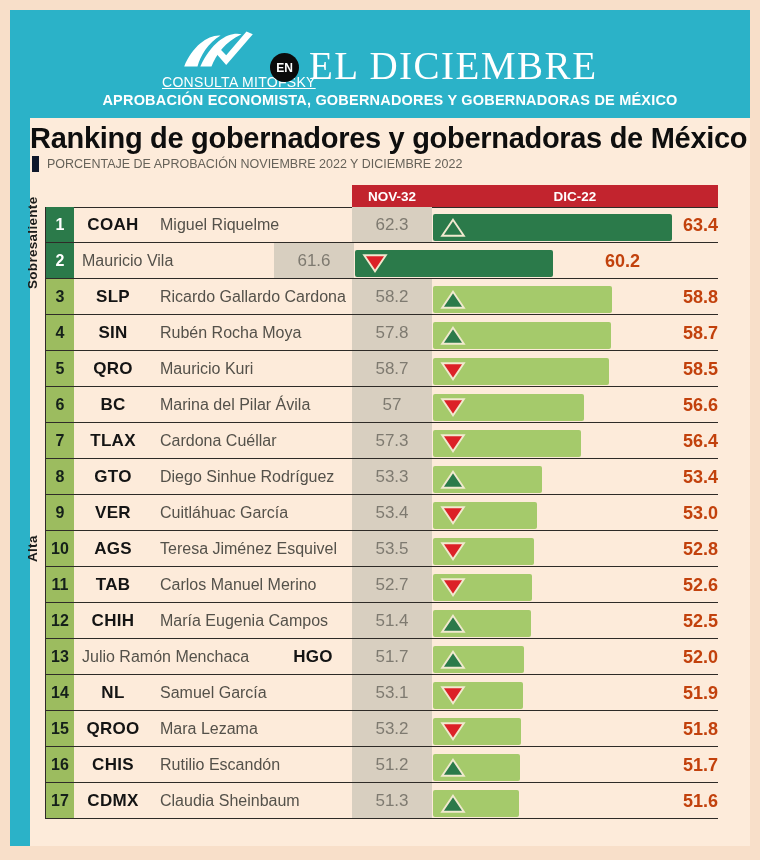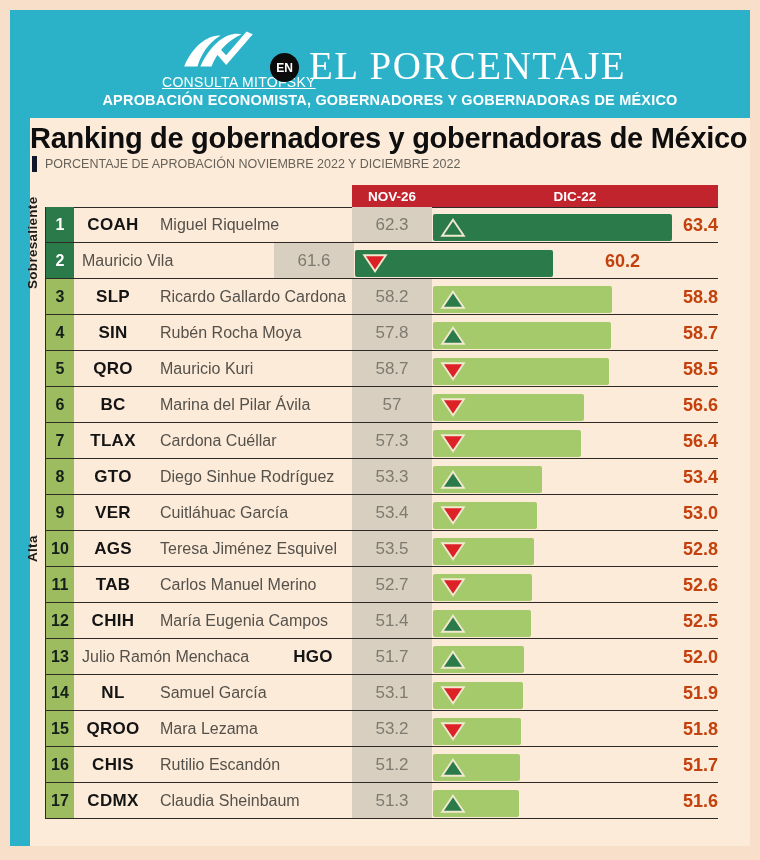--- a/index.html
+++ b/index.html
@@ -34,21 +34,21 @@
     color:#ffffff; font-size:14.5px; font-weight:700; letter-spacing:.2px; white-space:nowrap;
   }
 
   
   .page-title {
     position:absolute; left:30px; top:122px; color:#0e0e0e;
     font-size:29px; font-weight:700; letter-spacing:-.3px; white-space:nowrap;
   }
   .page-subtitle {
     position:absolute; left:32px; top:156px; color:#666259; font-size:12.5px;
-    border-left:5px solid #0f172a; padding-left:8px; line-height:16px; white-space:nowrap;
+    border-left:7px solid #0f172a; padding-left:8px; line-height:16px; white-space:nowrap;
   }
 
   
   .colheader { position:absolute; left:352px; top:185px; width:366px; height:22px; background:#c2242e; display:flex; }
   .colheader .ch { color:#fff; font-size:13.5px; font-weight:700; display:flex; align-items:center; justify-content:center; }
   .ch-nov { width:80px; }
   .ch-dic { width:286px; }
 
   
   .table { position:absolute; left:20px; top:207px; width:720px; }
@@ -95,31 +95,31 @@
 
 <div class="card">
 
   <svg class="logo-bird" viewBox="0 0 120 60" aria-hidden="true">
     <path d="M6 52 C18 22, 42 6, 58 8 C40 18, 29 38, 25 52 Z"></path>
     <path d="M29 52 C47 14, 71 2, 88 6 C65 16, 51 36, 45 52 Z"></path>
     <path d="M52 34 L66 50 L104 6 L95 2 L66 36 L58 28 Z"></path>
   </svg>
   <div class="logo-text">CONSULTA MITOFSKY</div>
   <div class="en-badge">EN</div>
-  <div class="brand">EL PORCENTAJE</div>
+  <div class="brand">EL DICIEMBRE</div>
   <div class="banner-subtitle">APROBACIÓN ECONOMISTA, GOBERNADORES Y GOBERNADORAS DE MÉXICO</div>
 
   <div class="panel"></div>
 </div>
 
 <div class="page-title">Ranking de gobernadores y gobernadoras de México</div>
 <div class="page-subtitle">PORCENTAJE DE APROBACIÓN NOVIEMBRE 2022 Y DICIEMBRE 2022</div>
 
 <div class="colheader">
-  <div class="ch ch-nov">NOV-26</div>
+  <div class="ch ch-nov">NOV-32</div>
   <div class="ch ch-dic">DIC-22</div>
 </div>
 
 <div class="table">
   <div class="vlabel vl-sob">Sobresaliente</div>
   <div class="vlabel vl-alta">Alta</div>
 <div class="row dark up">
     <div class="tier-spacer"></div>
     <div class="cell rank">1</div>
     <div class="cell state">COAH</div>

